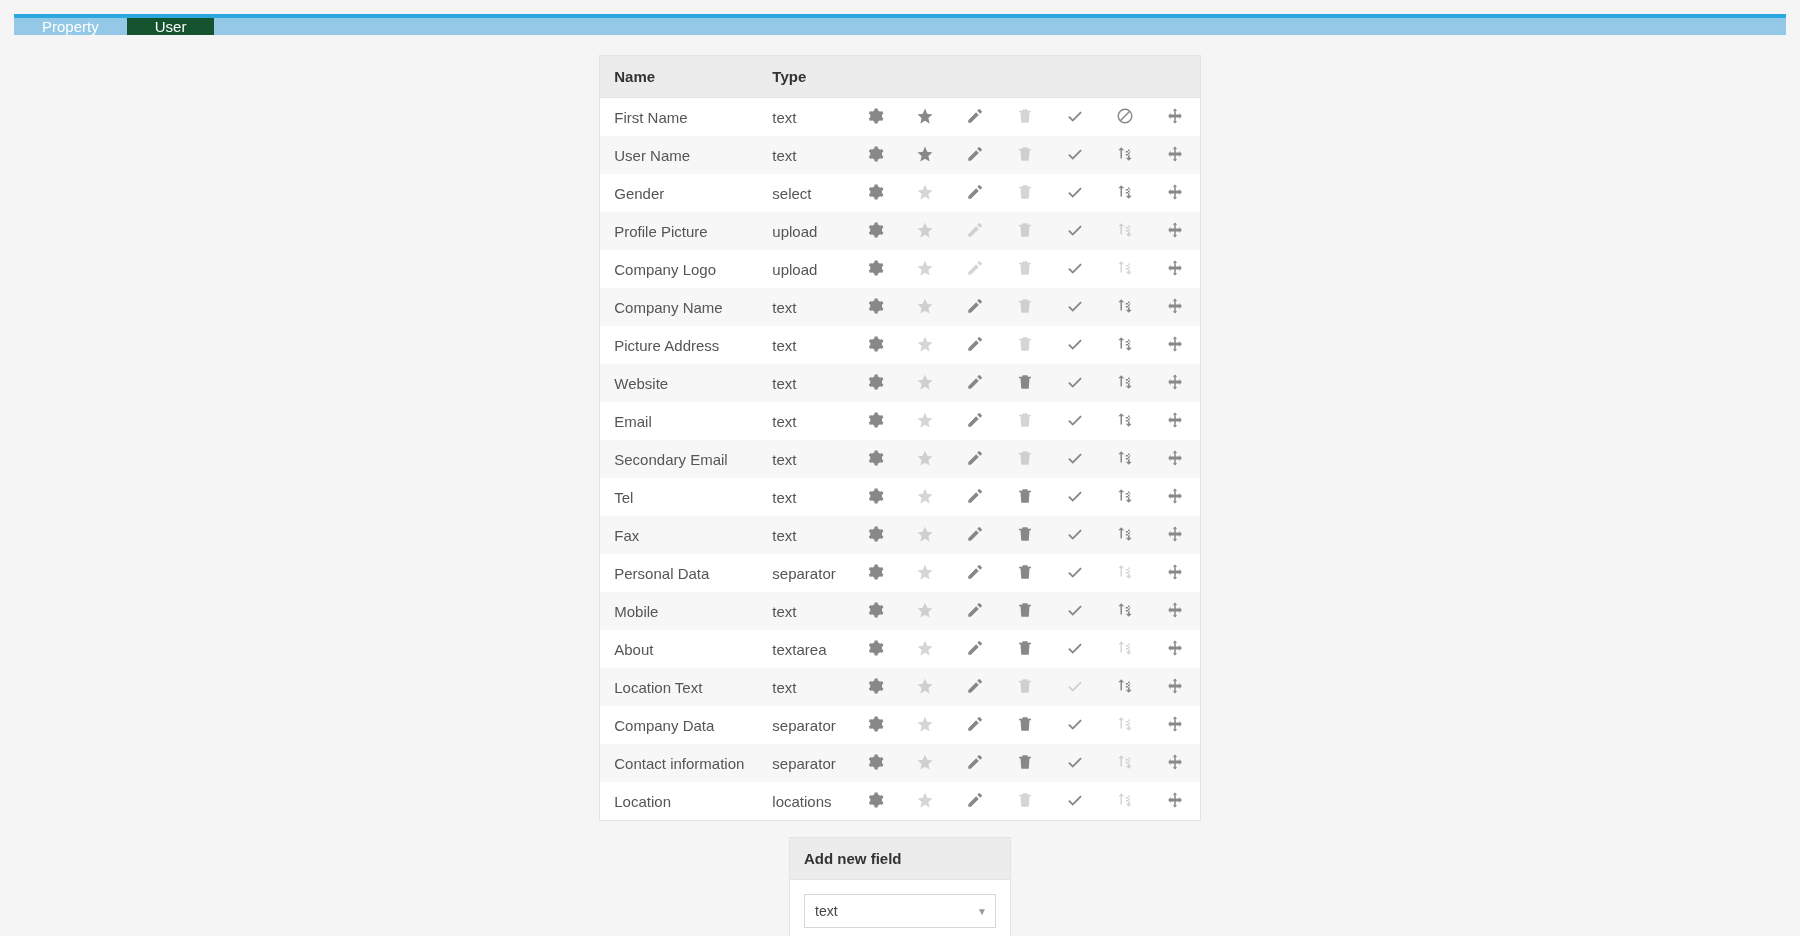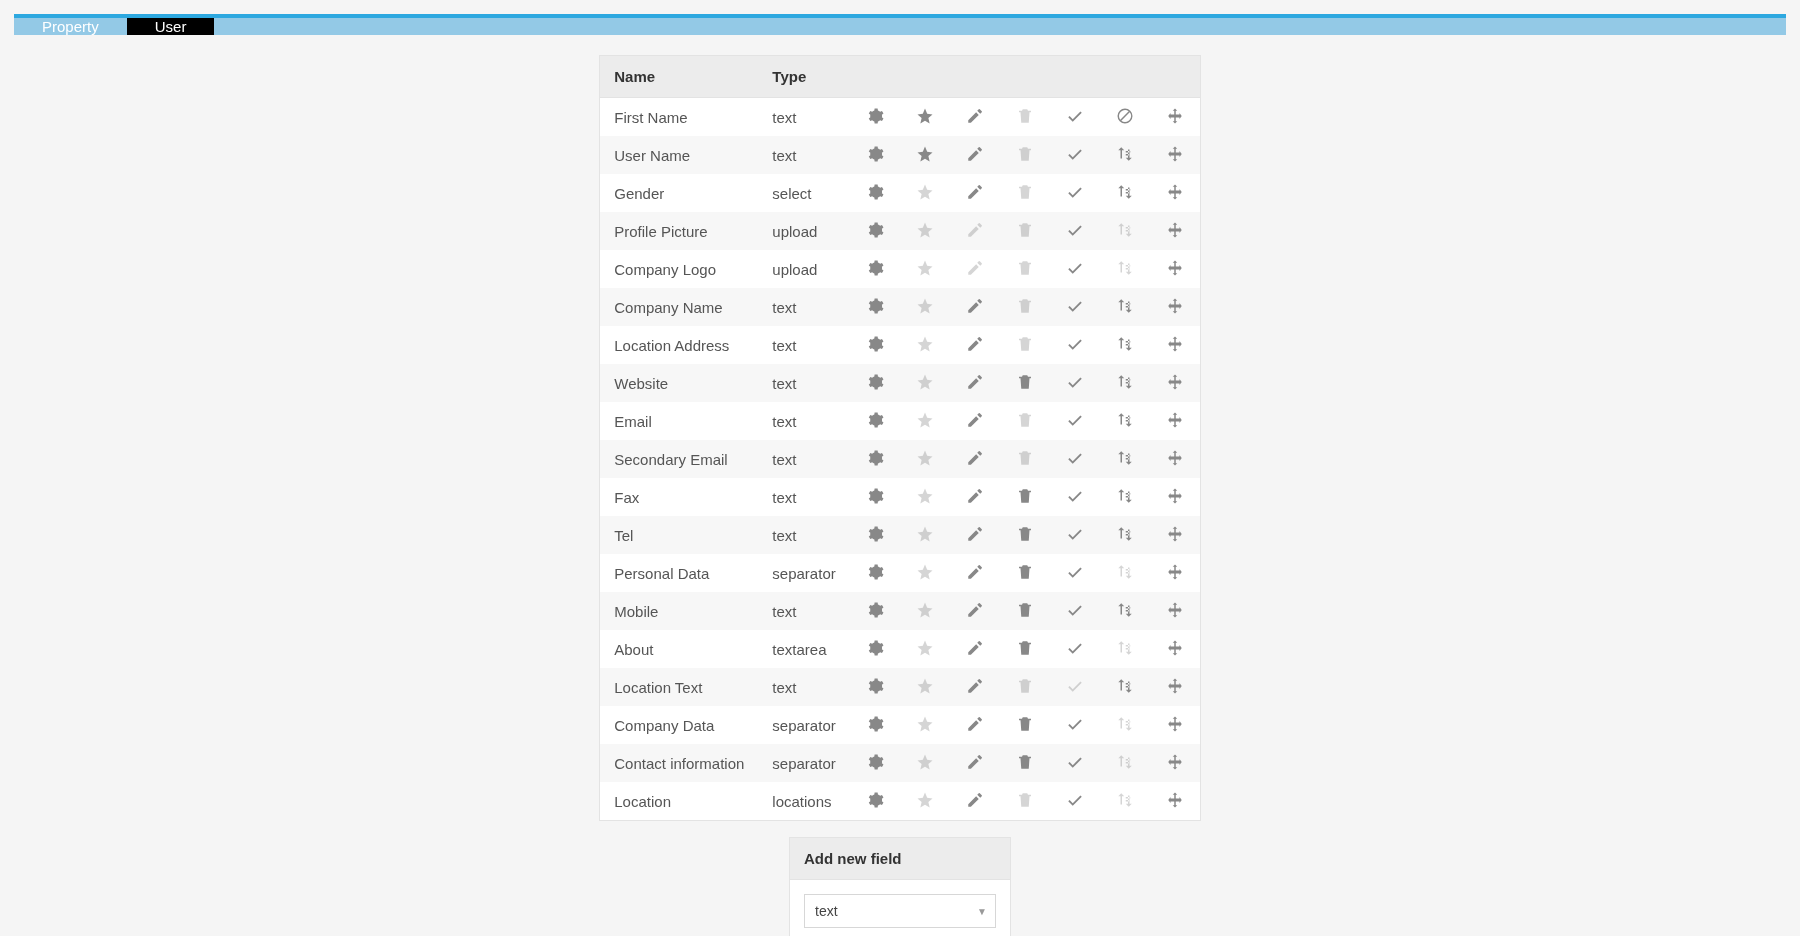--- a/index.html
+++ b/index.html
@@ -1,20 +1,20 @@
 <!DOCTYPE html>
 <html><head>
 <meta charset="utf-8">
 <style>
 * { box-sizing: border-box; margin: 0; padding: 0; }
 body { font-family: "Helvetica Neue", Arial, sans-serif; background: #f5f5f5; color: #444; font-size: 14px; }
 .page { padding: 14px; }
 .tabs-bar { background: #93c9e6; border-top: 4px solid #2ca8e0; display: flex; }
 .tab { padding: 0 28px; color: #fff; cursor: pointer; font-size: 15px; }
-.tab.active { background: #000000; }
+.tab.active { background: #14532d; }
 .content { display: flex; gap: 16px; margin-top: 20px; align-items: center; flex-direction: column; }
 .main { flex: 1; background: #fff; border: 1px solid #e3e3e3; }
 .side { width: 222px; background: #fff; border: 1px solid #e3e3e3; }
 .side-head { background: #ececec; padding: 12px 14px; font-weight: 600; color: #333; font-size: 15px; border-bottom: 1px solid #e3e3e3; }
 .side-body { padding: 14px; }
 .select-wrap { position: relative; border: 1px solid #d7d7d7; background: #fff; padding: 8px 10px; cursor: pointer; margin-bottom: 10px; }
 .select-caret { position: absolute; right: 8px; top: 50%; transform: translateY(-50%); color: #999; font-size: 10px; }
 .add-btn { background: #2ca8e0; color: #fff; border: none; padding: 8px 14px; cursor: pointer; font-size: 19px; }
 table { width: 100%; border-collapse: collapse; }
 th { text-align: left; background: #ececec; padding: 12px 14px; font-weight: 600; color: #333; border-bottom: 1px solid #e3e3e3; font-size: 15px; }
@@ -315,21 +315,21 @@
                     <use href="#i-sort"></use>
                   </svg>
                 </span></td>
               <td class="icon-cell"><span class="ic on">
                   <svg viewBox="0 0 24 24" style="color:#888">
                     <use href="#i-move"></use>
                   </svg>
                 </span></td>
             </tr>
             <tr>
-              <td>Location Address</td>
+              <td>Picture Address</td>
               <td>text</td>
               <td class="icon-cell"><span class="ic on">
                   <svg viewBox="0 0 24 24" style="color:#888">
                     <use href="#i-gear"></use>
                   </svg>
                 </span></td>
               <td class="icon-cell"><span class="ic muted">
                   <svg viewBox="0 0 24 24" style="color:#888">
                     <use href="#i-star"></use>
                   </svg>
@@ -471,60 +471,60 @@
                     <use href="#i-sort"></use>
                   </svg>
                 </span></td>
               <td class="icon-cell"><span class="ic on">
                   <svg viewBox="0 0 24 24" style="color:#888">
                     <use href="#i-move"></use>
                   </svg>
                 </span></td>
             </tr>
             <tr>
+              <td>Tel</td>
+              <td>text</td>
+              <td class="icon-cell"><span class="ic on">
+                  <svg viewBox="0 0 24 24" style="color:#888">
+                    <use href="#i-gear"></use>
+                  </svg>
+                </span></td>
+              <td class="icon-cell"><span class="ic muted">
+                  <svg viewBox="0 0 24 24" style="color:#888">
+                    <use href="#i-star"></use>
+                  </svg>
+                </span></td>
+              <td class="icon-cell"><span class="ic on">
+                  <svg viewBox="0 0 24 24" style="color:#888">
+                    <use href="#i-edit"></use>
+                  </svg>
+                </span></td>
+              <td class="icon-cell"><span class="ic on">
+                  <svg viewBox="0 0 24 24" style="color:#888">
+                    <use href="#i-trash"></use>
+                  </svg>
+                </span></td>
+              <td class="icon-cell"><span class="ic on">
+                  <svg viewBox="0 0 24 24" style="color:#888">
+                    <use href="#i-check"></use>
+                  </svg>
+                </span></td>
+              <td class="icon-cell"><span class="ic on">
+                  <svg viewBox="0 0 24 24" style="color:#888">
+                    <use href="#i-sort"></use>
+                  </svg>
+                </span></td>
+              <td class="icon-cell"><span class="ic on">
+                  <svg viewBox="0 0 24 24" style="color:#888">
+                    <use href="#i-move"></use>
+                  </svg>
+                </span></td>
+            </tr>
+            <tr>
               <td>Fax</td>
-              <td>text</td>
-              <td class="icon-cell"><span class="ic on">
-                  <svg viewBox="0 0 24 24" style="color:#888">
-                    <use href="#i-gear"></use>
-                  </svg>
-                </span></td>
-              <td class="icon-cell"><span class="ic muted">
-                  <svg viewBox="0 0 24 24" style="color:#888">
-                    <use href="#i-star"></use>
-                  </svg>
-                </span></td>
-              <td class="icon-cell"><span class="ic on">
-                  <svg viewBox="0 0 24 24" style="color:#888">
-                    <use href="#i-edit"></use>
-                  </svg>
-                </span></td>
-              <td class="icon-cell"><span class="ic on">
-                  <svg viewBox="0 0 24 24" style="color:#888">
-                    <use href="#i-trash"></use>
-                  </svg>
-                </span></td>
-              <td class="icon-cell"><span class="ic on">
-                  <svg viewBox="0 0 24 24" style="color:#888">
-                    <use href="#i-check"></use>
-                  </svg>
-                </span></td>
-              <td class="icon-cell"><span class="ic on">
-                  <svg viewBox="0 0 24 24" style="color:#888">
-                    <use href="#i-sort"></use>
-                  </svg>
-                </span></td>
-              <td class="icon-cell"><span class="ic on">
-                  <svg viewBox="0 0 24 24" style="color:#888">
-                    <use href="#i-move"></use>
-                  </svg>
-                </span></td>
-            </tr>
-            <tr>
-              <td>Tel</td>
               <td>text</td>
               <td class="icon-cell"><span class="ic on">
                   <svg viewBox="0 0 24 24" style="color:#888">
                     <use href="#i-gear"></use>
                   </svg>
                 </span></td>
               <td class="icon-cell"><span class="ic muted">
                   <svg viewBox="0 0 24 24" style="color:#888">
                     <use href="#i-star"></use>
                   </svg>

